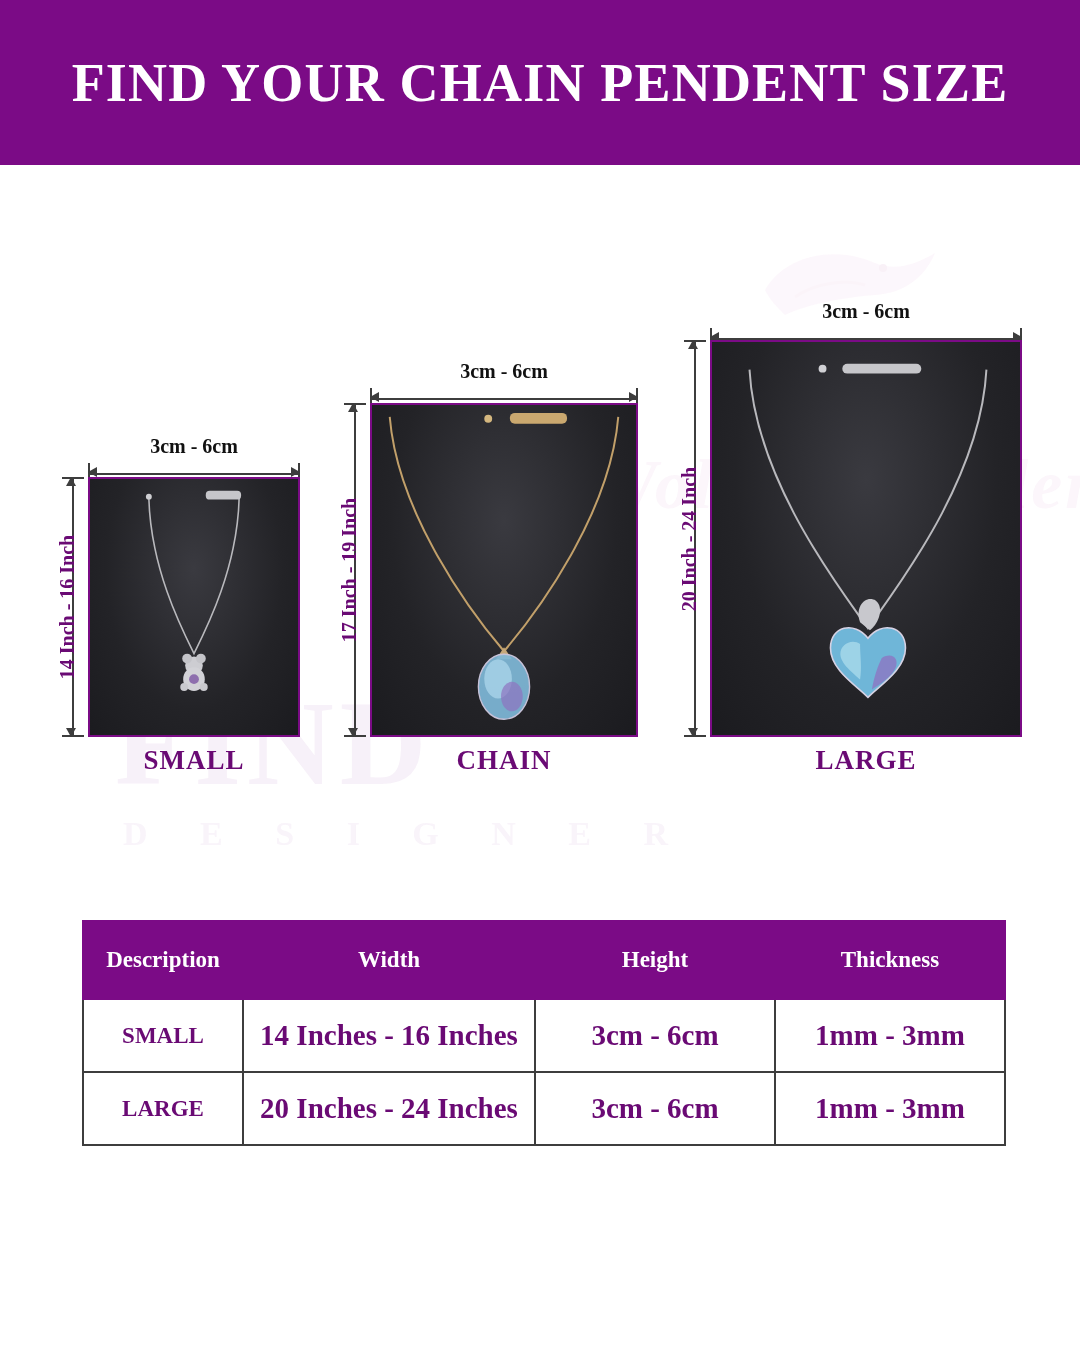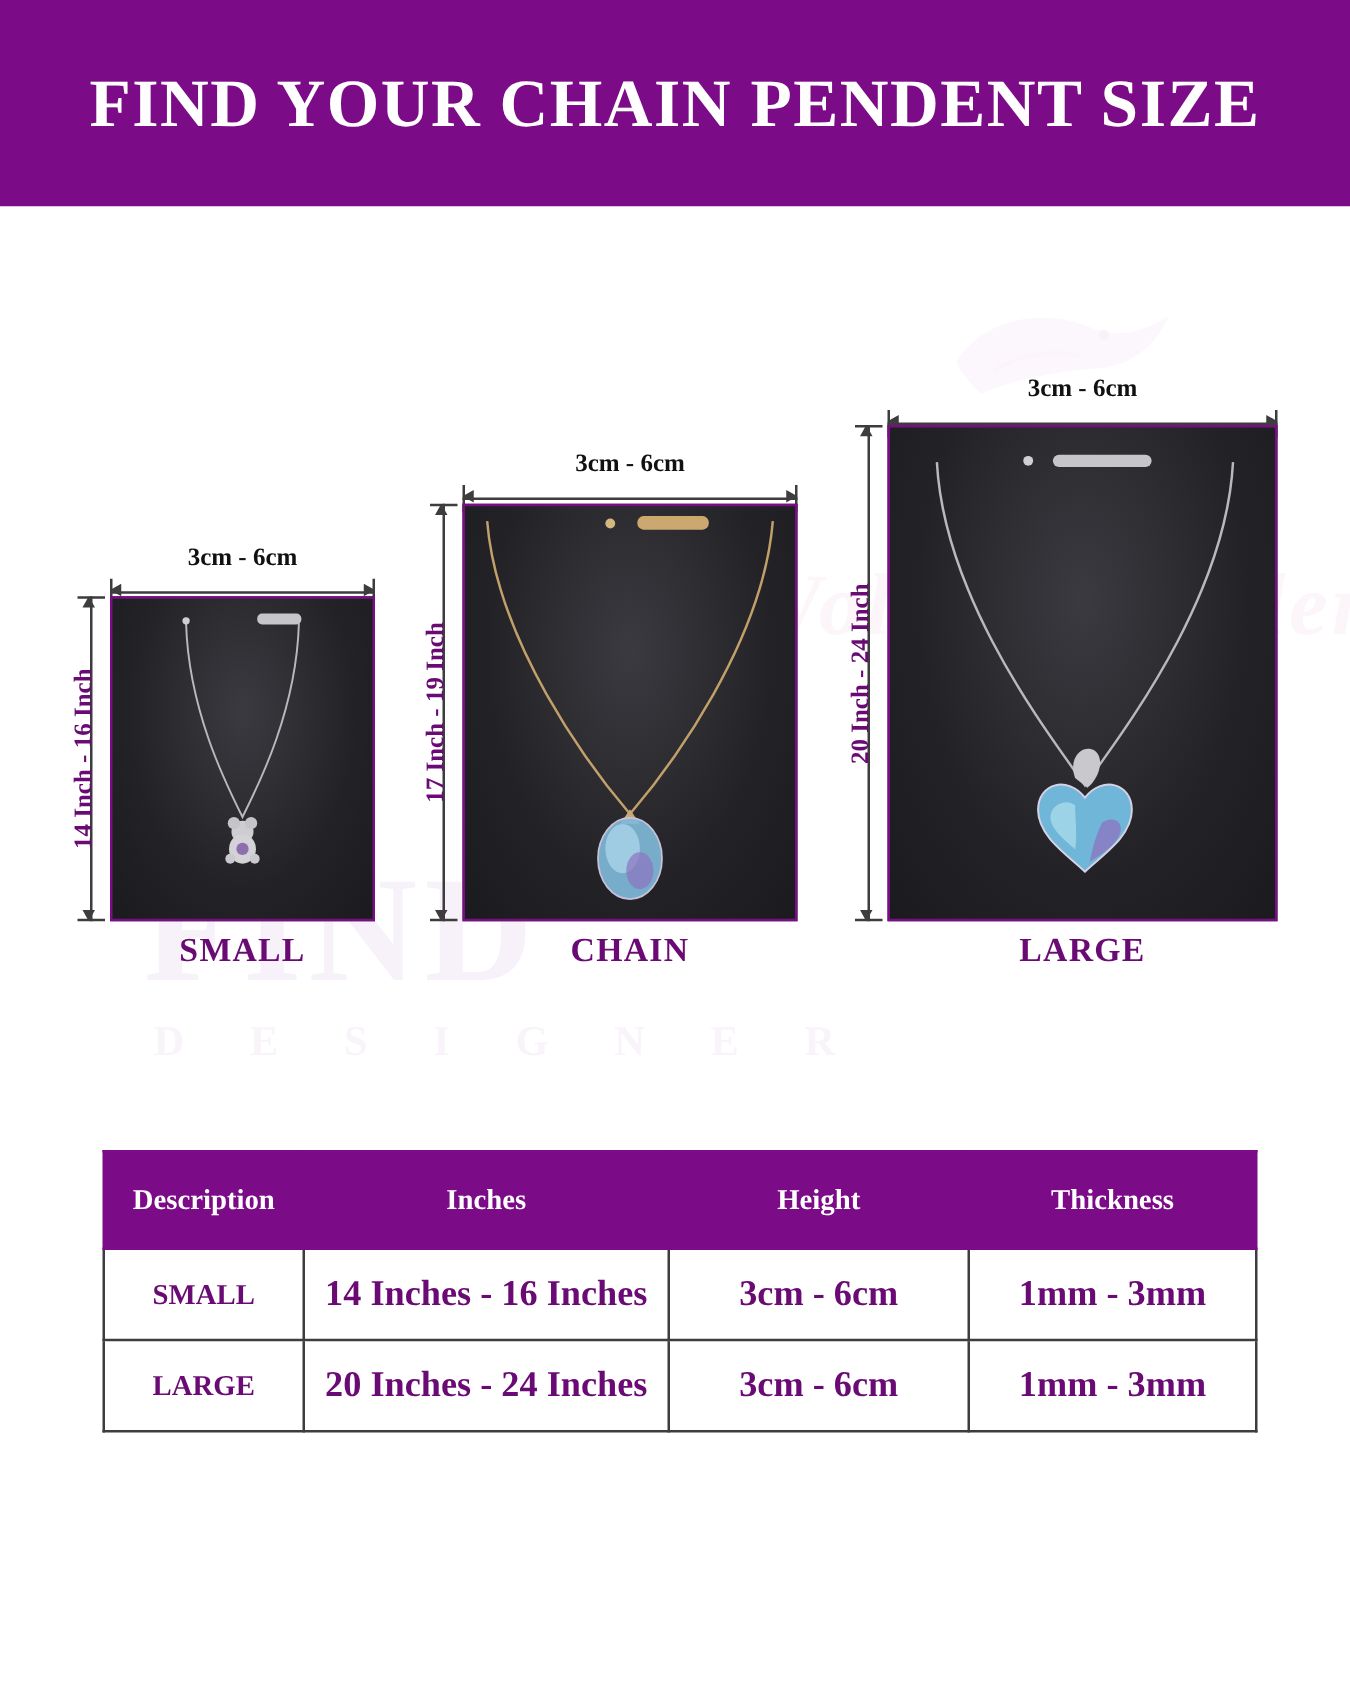--- a/index.html
+++ b/index.html
@@ -387,21 +387,21 @@
     <table class="size-table">
       <colgroup>
         <col class="c1">
           <col class="c2">
           <col class="c3">
           <col class="c4">
       </colgroup>
       <thead>
         <tr>
           <th>Description</th>
-          <th>Inches</th>
+          <th>Width</th>
           <th>Height</th>
           <th>Thickness</th>
         </tr>
       </thead>
       <tbody>
         <tr>
           <td class="desc">SMALL</td>
           <td>14 Inches - 16 Inches</td>
           <td>3cm - 6cm</td>
           <td>1mm - 3mm</td>

